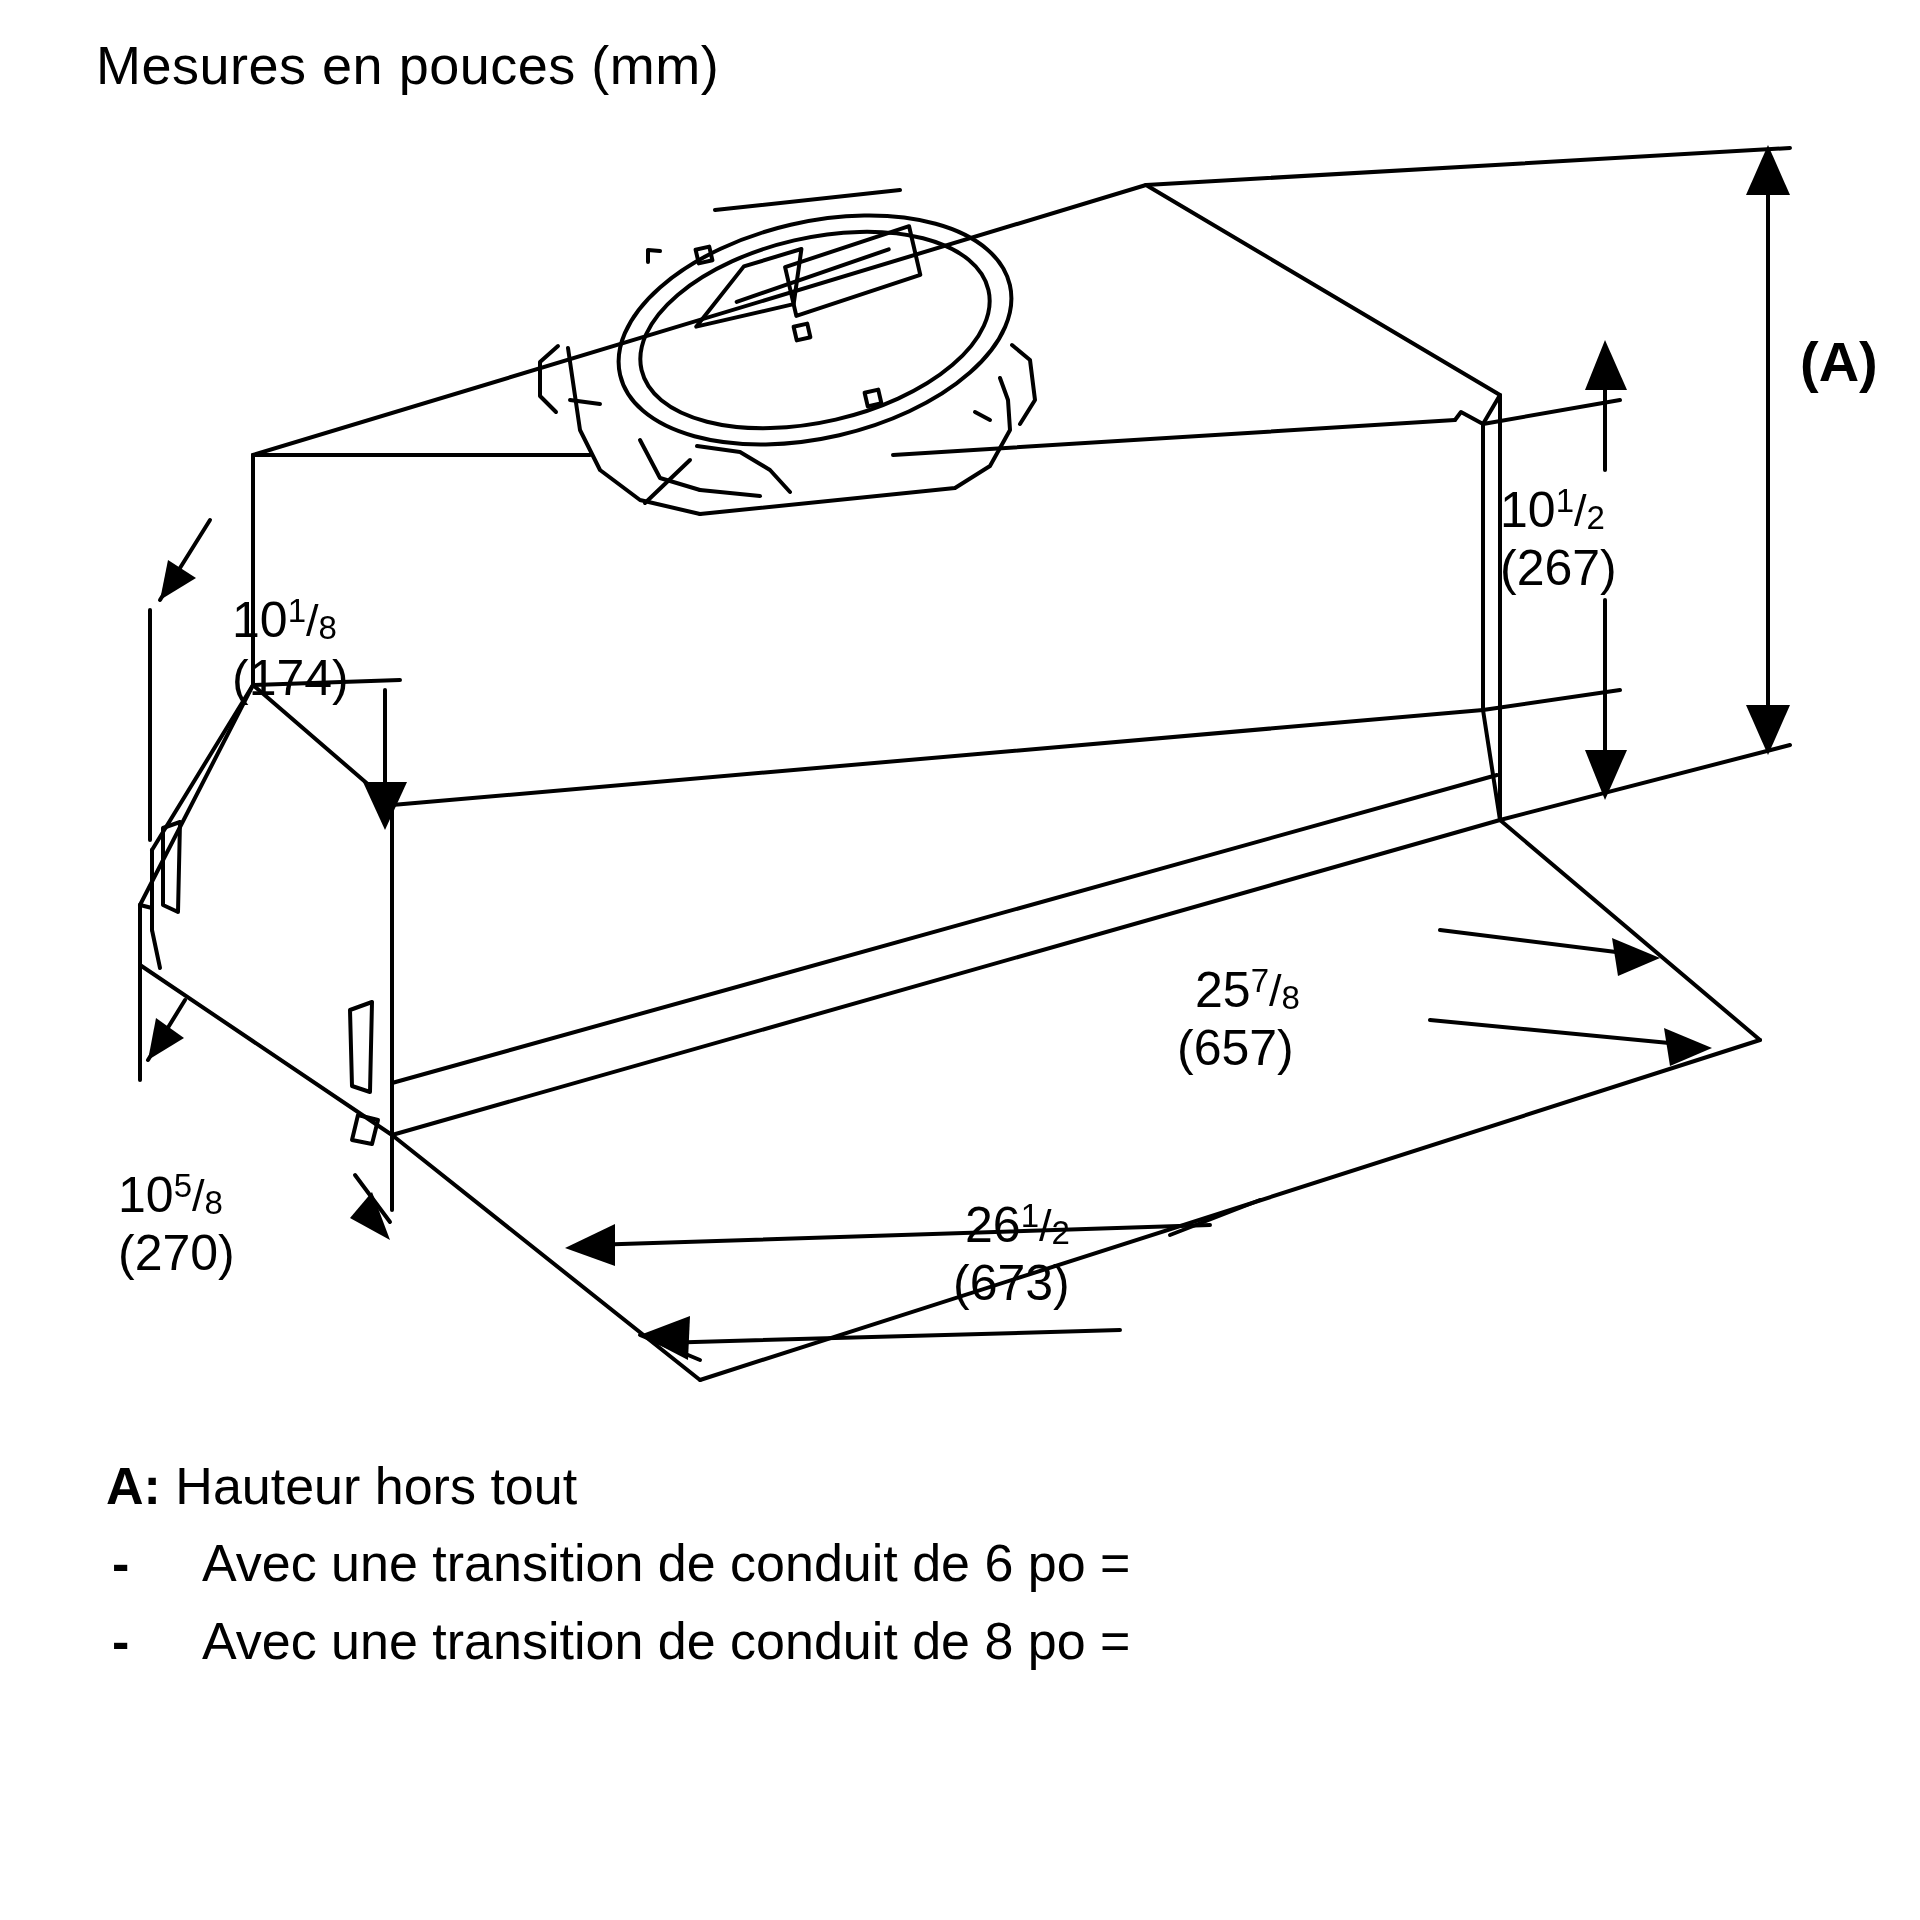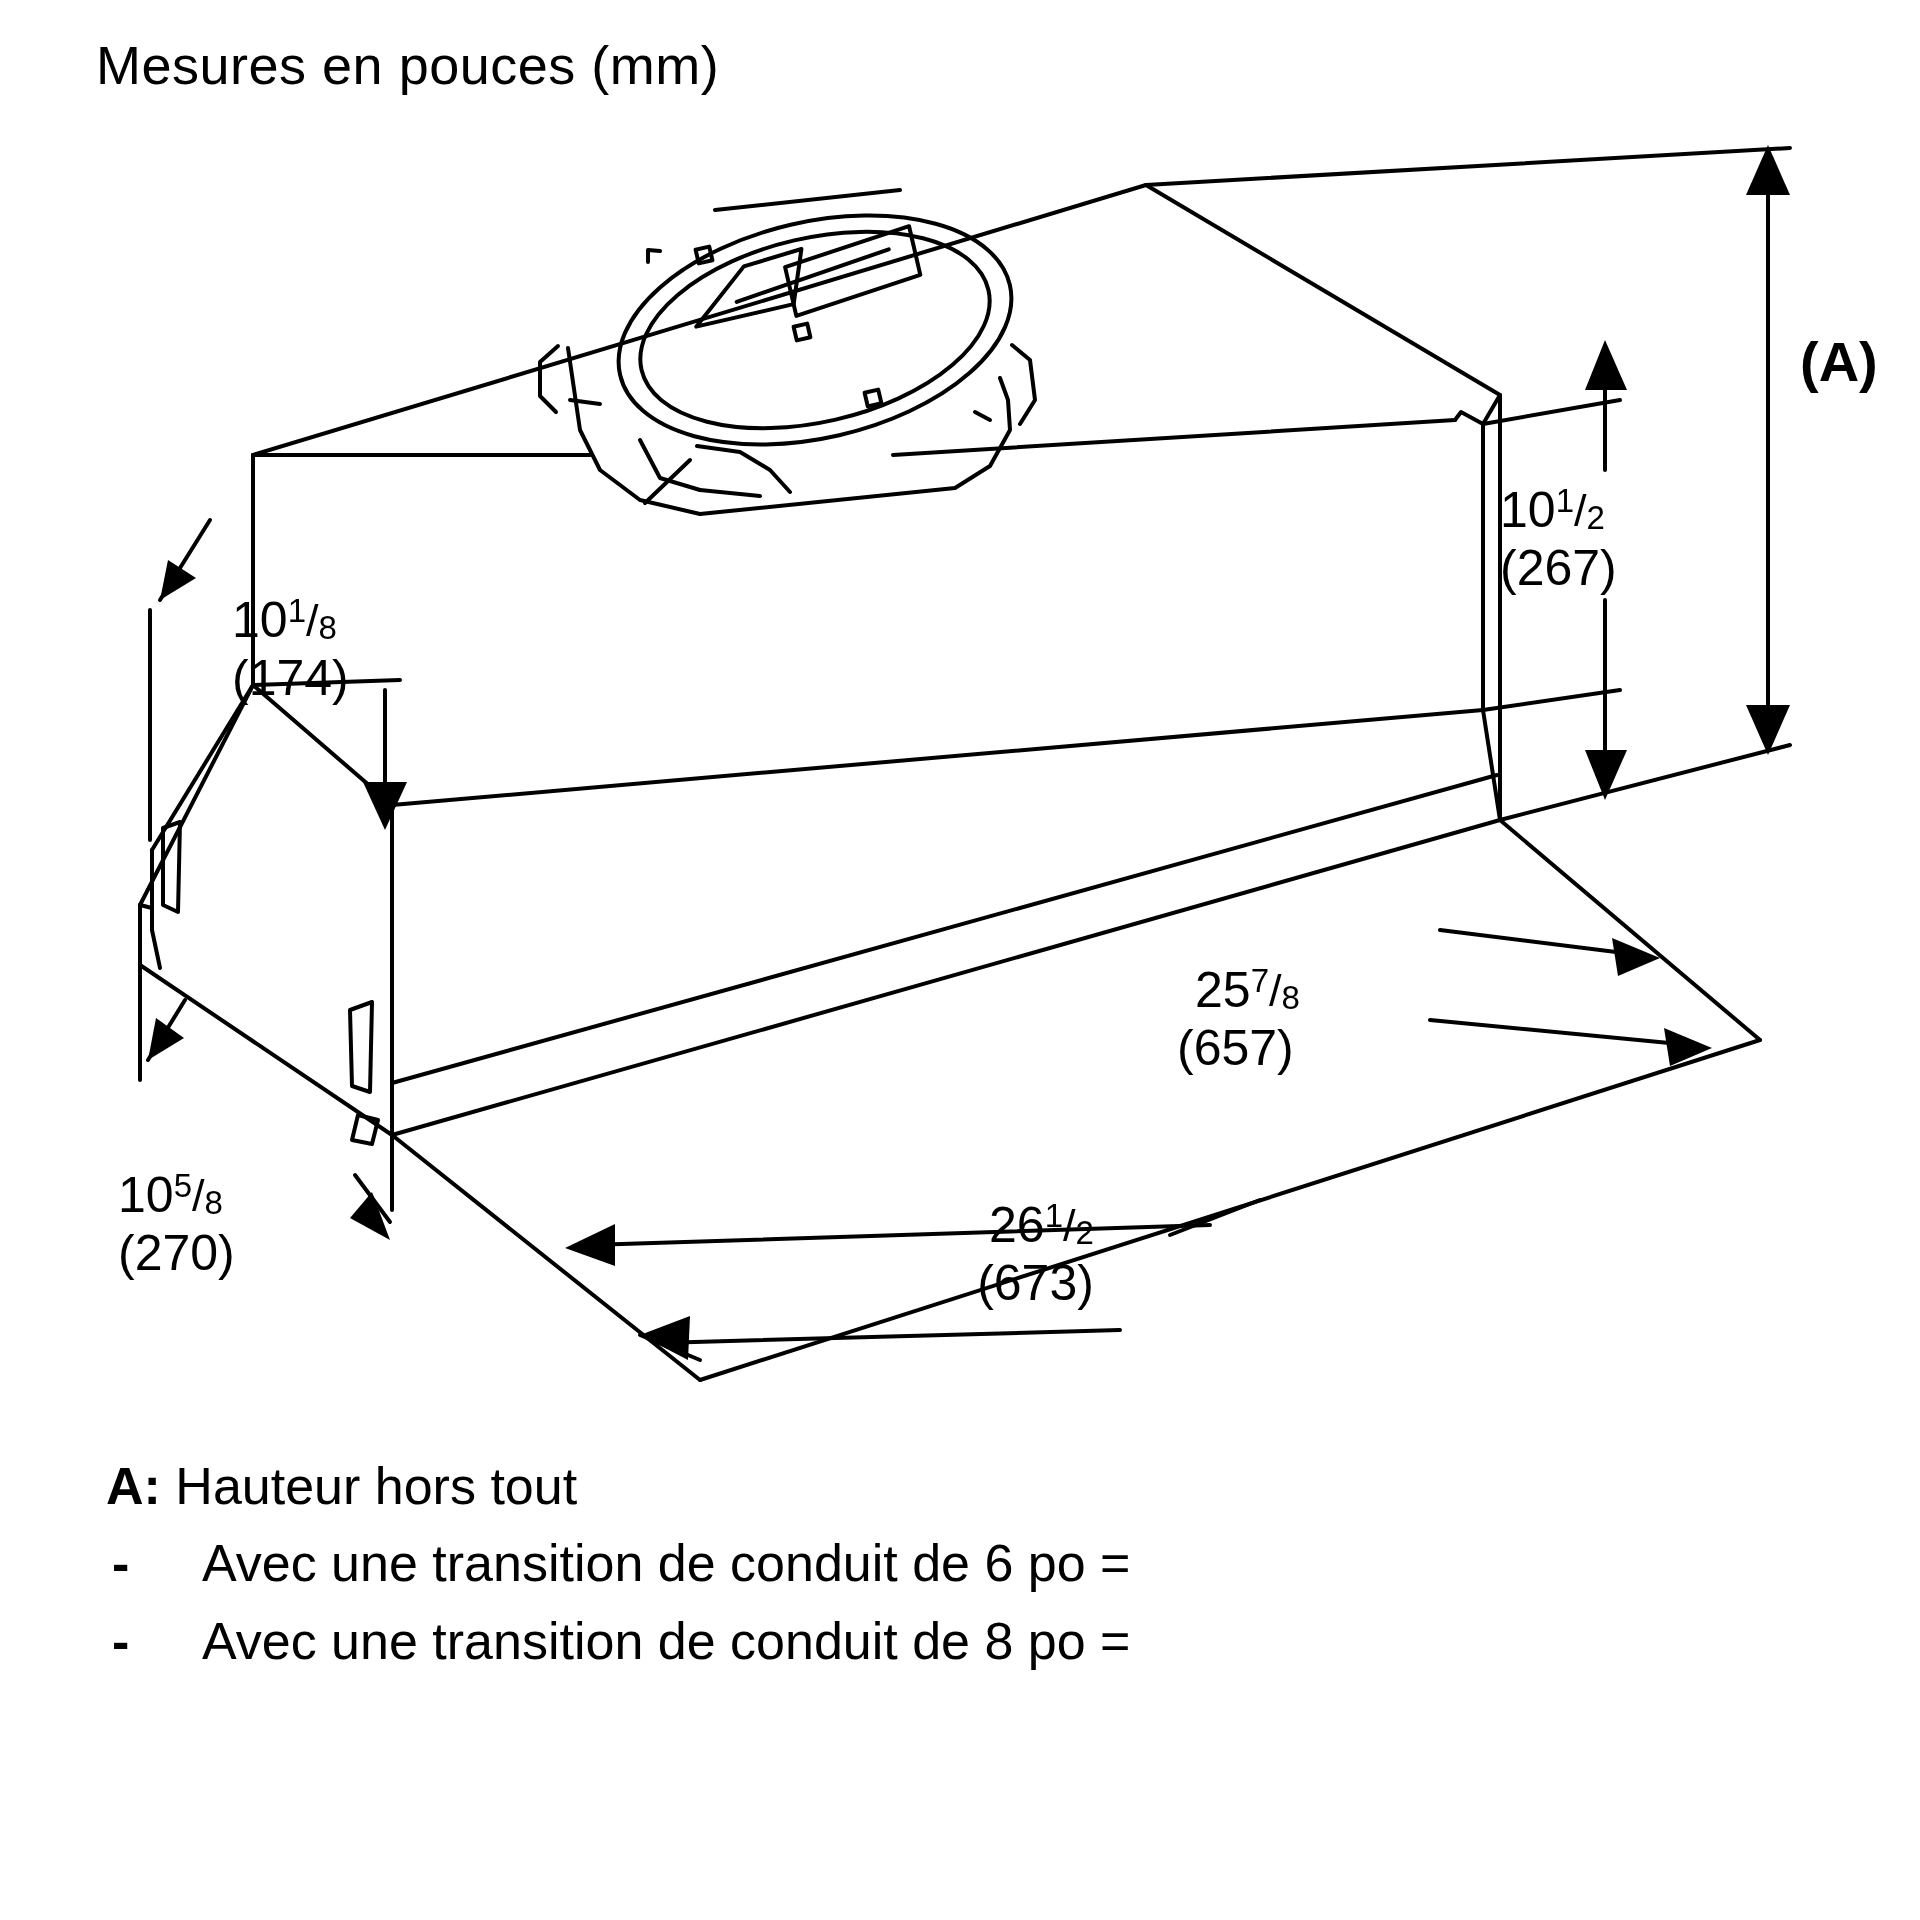--- a/index.html
+++ b/index.html
@@ -223,21 +223,21 @@
   <div class="dim" style="left:118px; top:1140px;">
     <span><span>10</span><span class="frac"><sup>5</sup><span class="slash">/</span><sub>8</sub></span></span><br>
     <span>(270)</span>
   </div>
 
   <div class="dim" style="left:1195px; top:935px; text-align:left;">
     <span><span>25</span><span class="frac"><sup>7</sup><span class="slash">/</span><sub>8</sub></span></span><br>
     <span style="margin-left:-18px; display:inline-block;">(657)</span>
   </div>
 
-  <div class="dim" style="left:989px; top:1170px; text-align:right;">
+  <div class="dim" style="left:965px; top:1170px; text-align:left;">
     <span><span>26</span><span class="frac"><sup>1</sup><span class="slash">/</span><sub>2</sub></span></span><br>
     <span style="margin-left:-12px; display:inline-block;">(673)</span>
   </div>
 
   <div class="notes">
     <div class="head">
       <b>A:</b>
       <span>Hauteur hors tout</span>
     </div>
 

